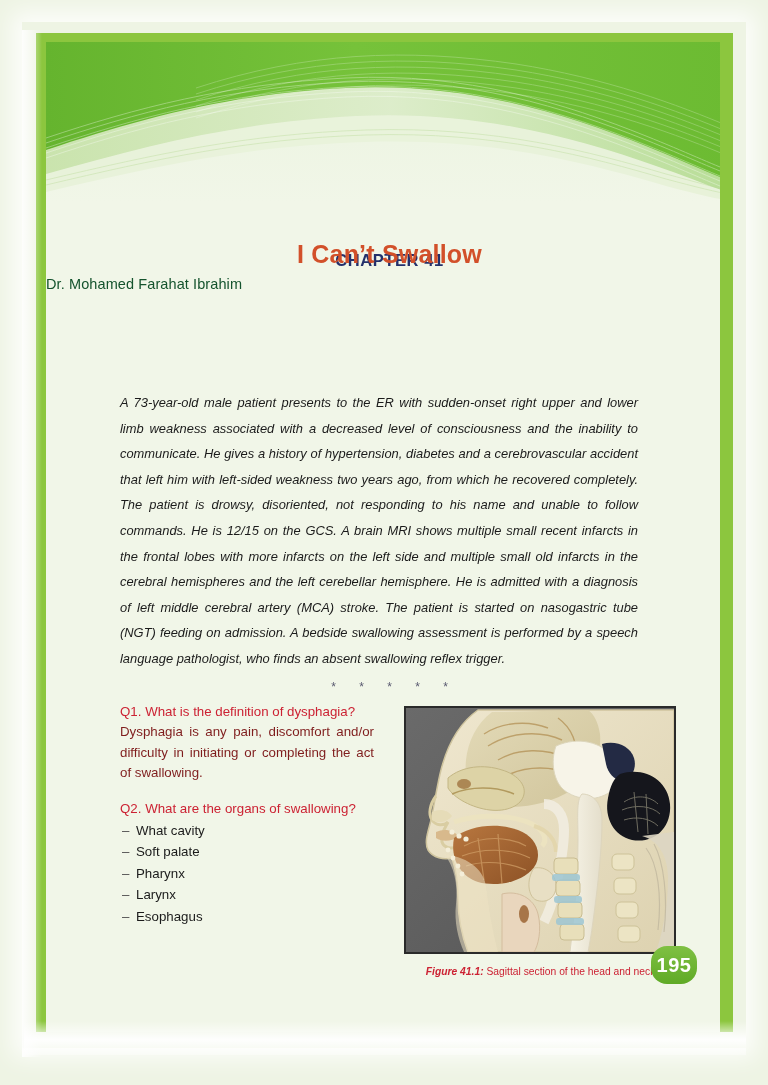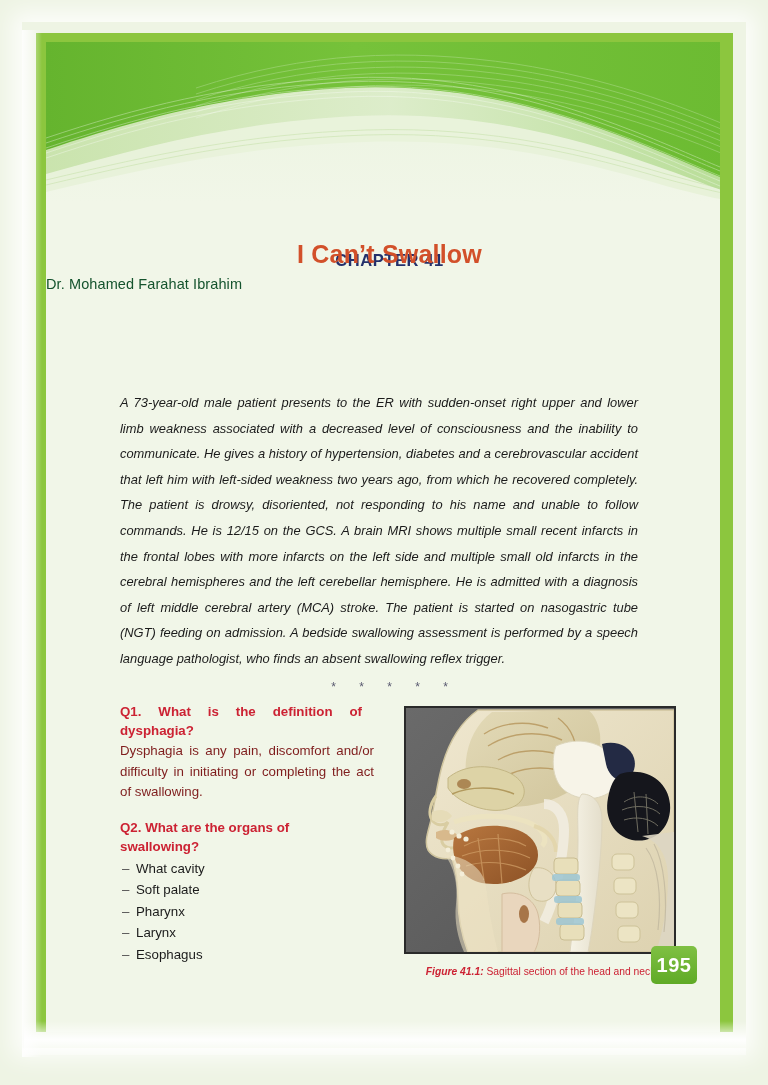--- a/index.html
+++ b/index.html
@@ -142,21 +142,21 @@
 
   
   .col-left {
     position: absolute;
     left: 74px;
     top: 660px;
     width: 254px;
   }
   .qa-head {
     color: #cc2233;
-    font-weight: bold;
+    font-weight: normal;
     font-size: 13.3px;
     line-height: 19px;
     text-align: justify;
     margin: 0 12px 1px 0;
   }
   .qa-head.tight { text-align: left; }
   .qa-body {
     color: #7f1d1d;
     font-size: 13.3px;
     line-height: 20.5px;
@@ -209,21 +209,21 @@
     font-style: italic;
   }
 
   
   .page-badge {
     position: absolute;
     right: 36px;
     bottom: 48px;
     width: 46px;
     height: 38px;
-    border-radius: 5px;
+    border-radius: 16px;
     background: linear-gradient(to bottom, #7fc043 0%, #5faa26 100%);
     color: #ffffff;
     font-size: 20px;
     font-weight: bold;
     display: flex;
     align-items: center;
     justify-content: center;
     letter-spacing: 0.5px;
   }
 </style>

